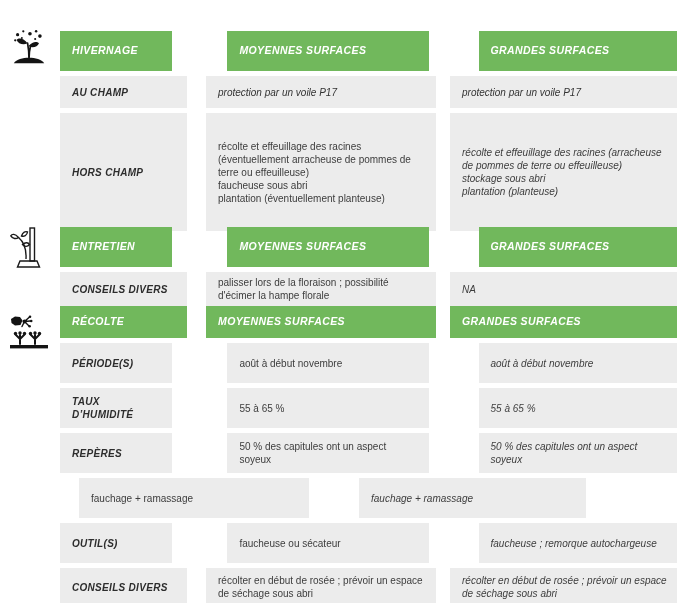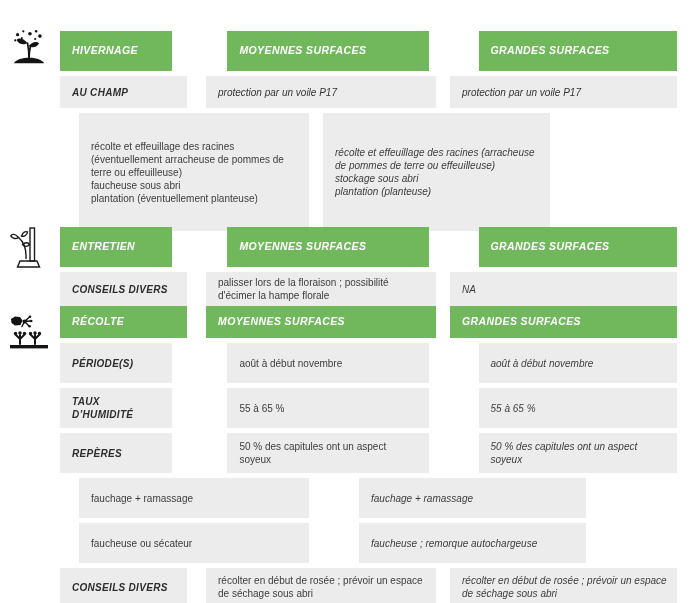--- a/index.html
+++ b/index.html
@@ -117,20 +117,21 @@
     <div class="cell c1">HIVERNAGE</div>
     <div class="cell c2">MOYENNES SURFACES</div>
     <div class="cell c3">GRANDES SURFACES</div>
   </div>
   <div class="row rh32">
     <div class="cell c1 label">AU CHAMP</div>
     <div class="cell c2 emph">protection par un voile P17</div>
     <div class="cell c3 emph">protection par un voile P17</div>
   </div>
   <div class="row rh118">
+    <div class="cell c1 label">HORS CHAMP</div>
     <div class="cell c2 pre">récolte et effeuillage des racines (éventuellement arracheuse de pommes de terre ou effeuilleuse)
 faucheuse sous abri
 plantation (éventuellement planteuse)</div>
     <div class="cell c3 pre">récolte et effeuillage des racines (arracheuse de pommes de terre ou effeuilleuse)
 stockage sous abri
 plantation (planteuse)</div>
   </div>
 </section>
 
 <section class="section s2">
@@ -165,20 +166,21 @@
   <div class="row rh31">
     <div class="cell c1 label">REPÈRES</div>
     <div class="cell c2">50 % des capitules ont un aspect soyeux</div>
     <div class="cell c3">50 % des capitules ont un aspect soyeux</div>
   </div>
   <div class="row rh31">
     <div class="cell c2">fauchage + ramassage</div>
     <div class="cell c3">fauchage + ramassage</div>
   </div>
   <div class="row rh31">
+    <div class="cell c1 label">OUTIL(S)</div>
     <div class="cell c2">faucheuse ou sécateur</div>
     <div class="cell c3">faucheuse ; remorque autochargeuse</div>
   </div>
   <div class="row rh38">
     <div class="cell c1 label">CONSEILS DIVERS</div>
     <div class="cell c2">récolter en début de rosée ; prévoir un espace de séchage sous abri</div>
     <div class="cell c3">récolter en début de rosée ; prévoir un espace de séchage sous abri</div>
   </div>
 </section>
 

